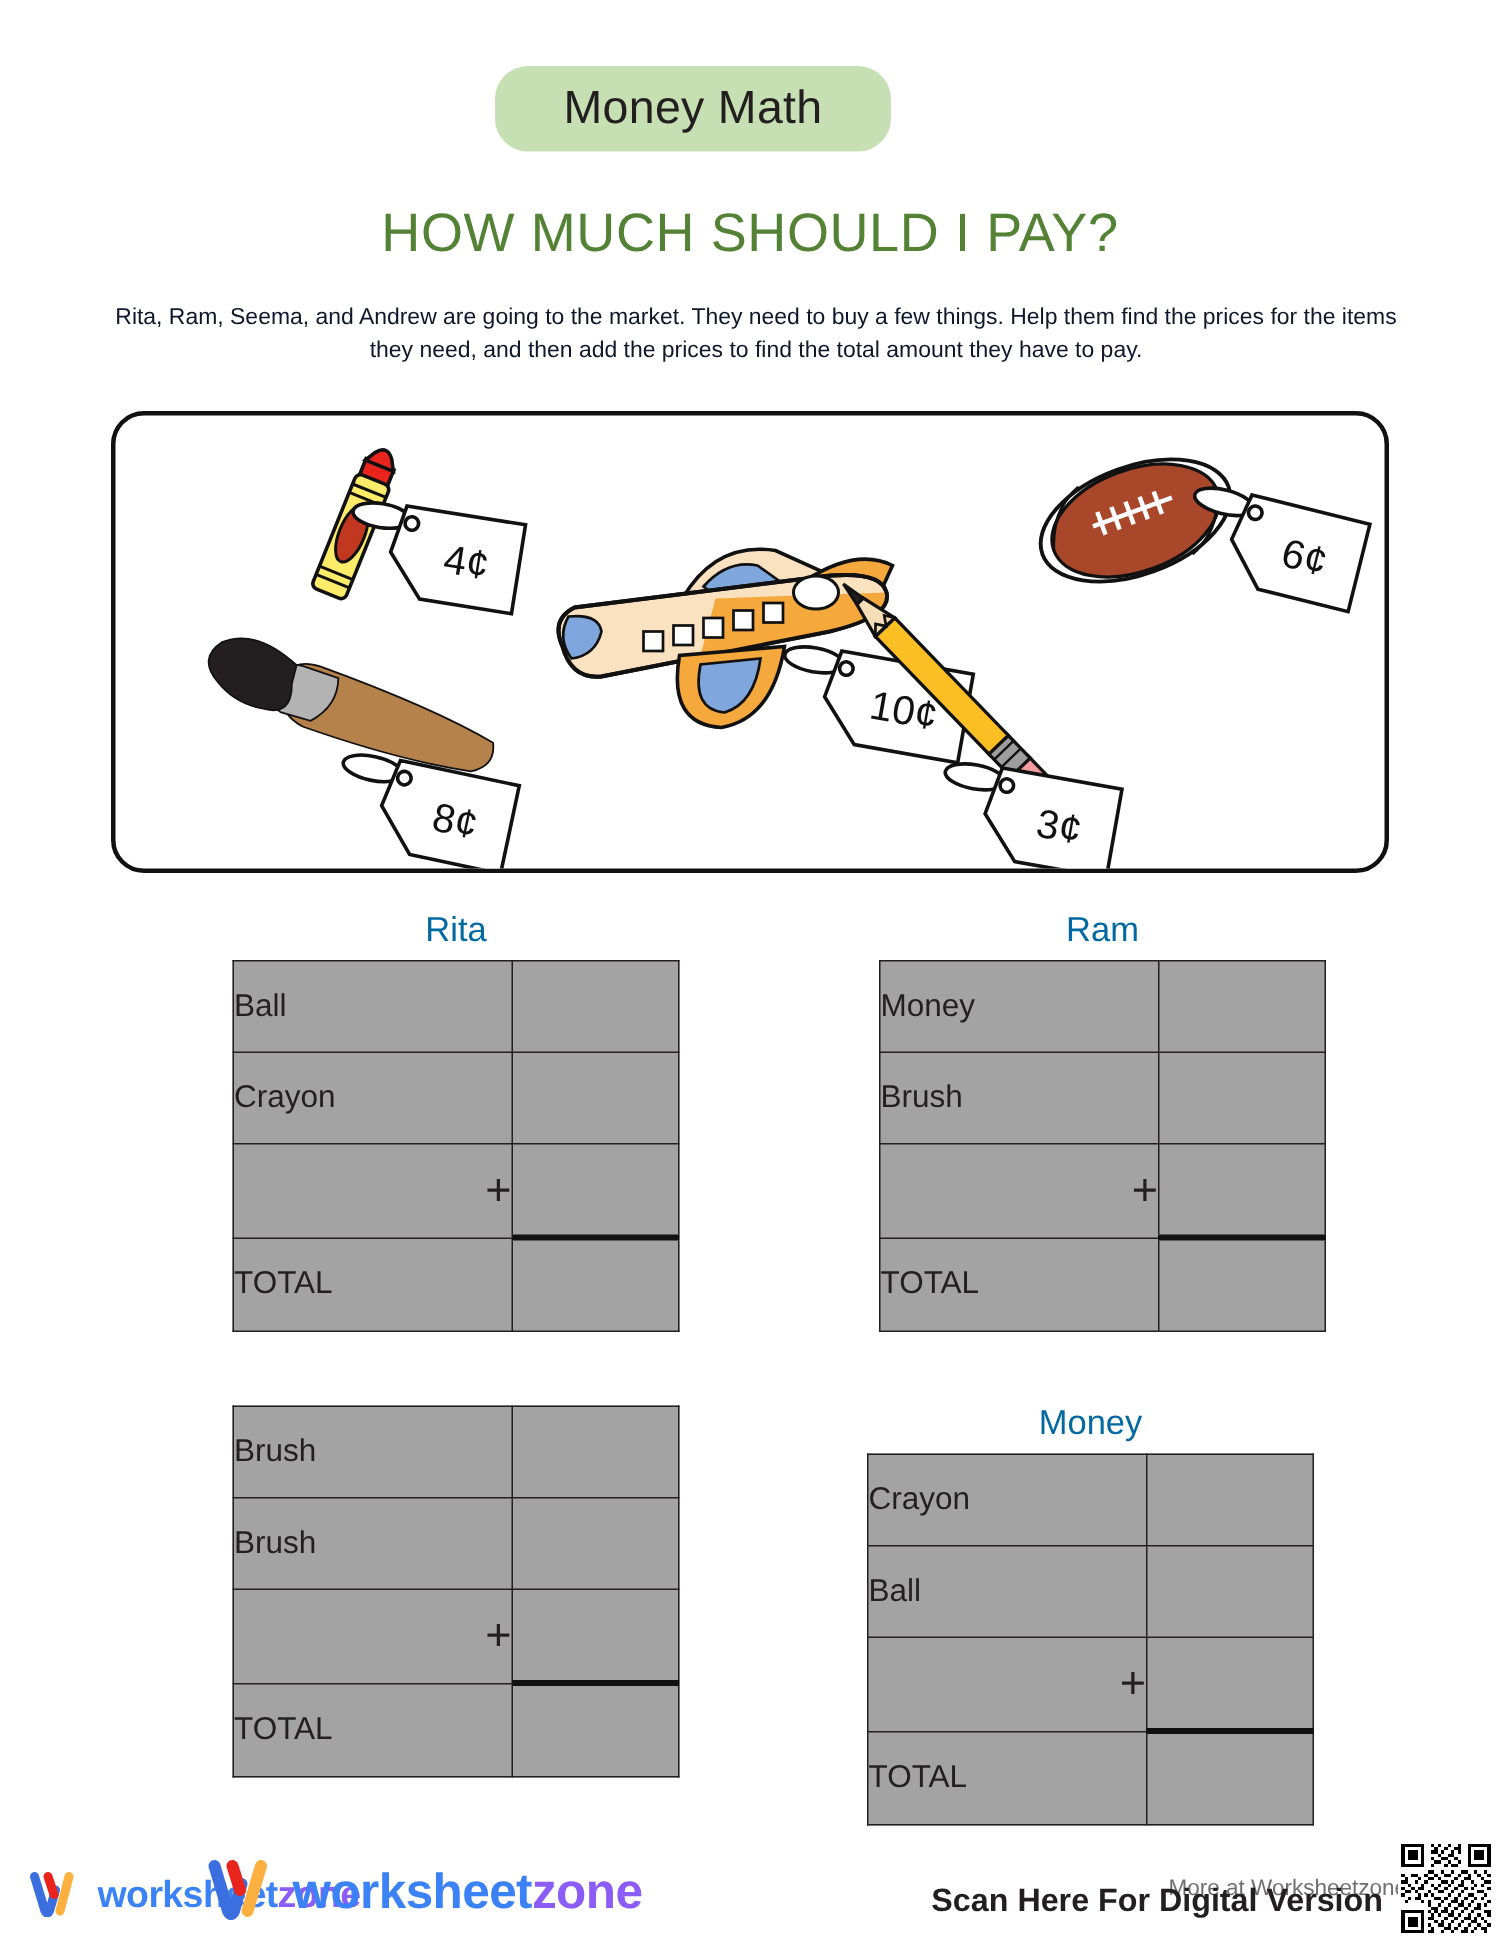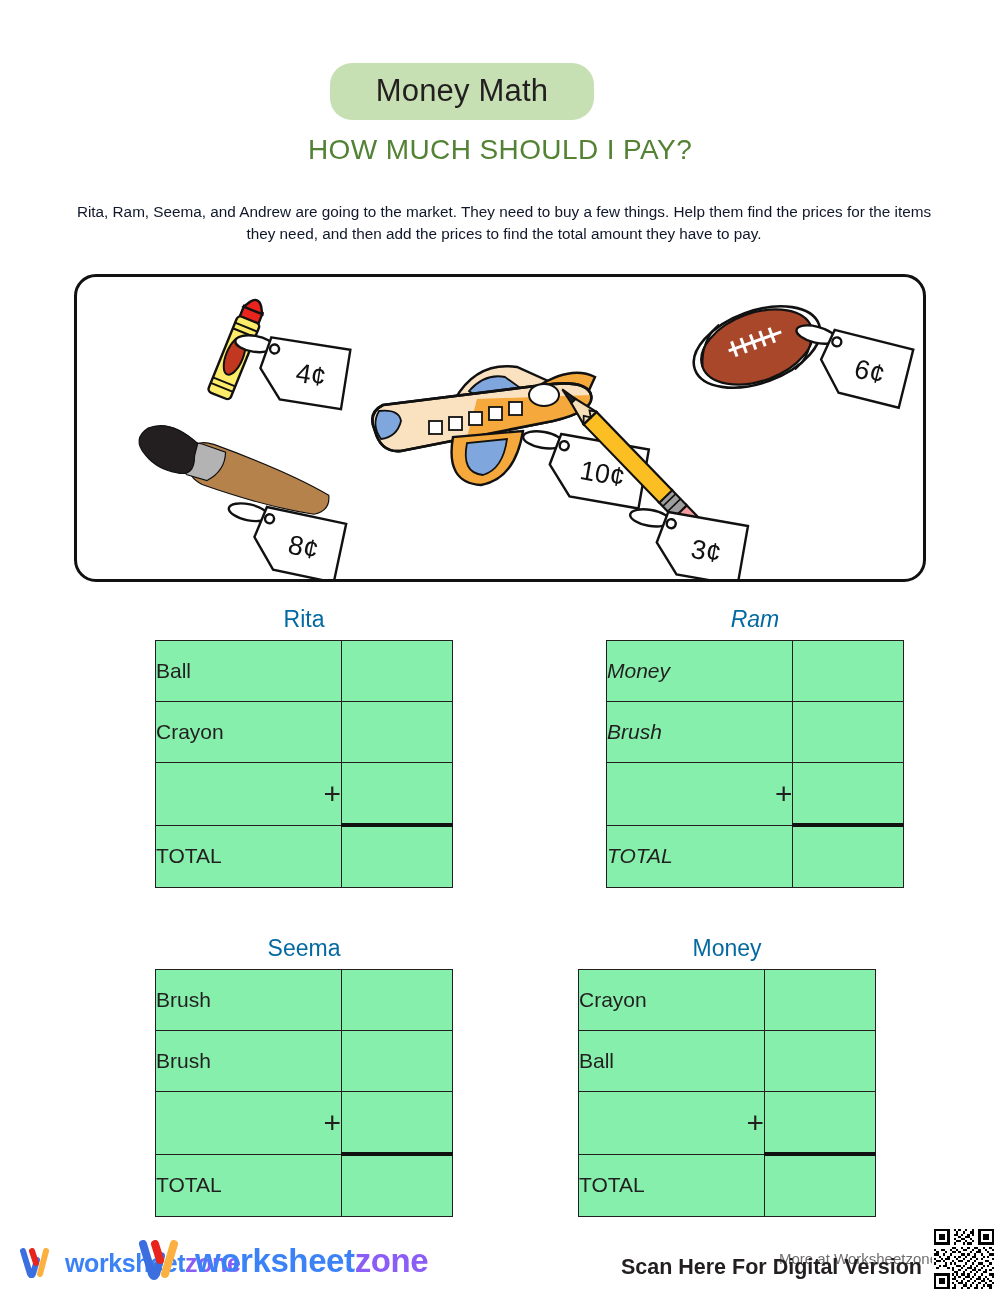--- a/index.html
+++ b/index.html
@@ -12,21 +12,21 @@
     height: 1294px;
     position: relative;
     font-family: "Liberation Sans", sans-serif;
     color: #231f20;
     overflow: hidden;
   }
 
   
   .title-badge-wrap {
     position: absolute;
-    top: 63px;
+    top: 44px;
     left: 0;
     width: 924px;
     text-align: center;
   }
   .title-badge {
     display: inline-block;
     background: #c6e0b3;
     border-radius: 22px;
     padding: 12px 46px 14px 46px;
     font-size: 31px;
@@ -34,21 +34,21 @@
     color: #231f20;
     font-weight: 400;
     letter-spacing: 0.2px;
   }
   .subtitle {
     position: absolute;
     top: 134px;
     left: 0;
     width: 1000px;
     text-align: center;
-    font-size: 28px;
+    font-size: 36px;
     letter-spacing: 0.4px;
     color: #548235;
     font-weight: 400;
   }
   .intro {
     position: absolute;
     top: 186px;
     left: 74px;
     width: 860px;
     font-size: 15.3px;
@@ -80,21 +80,21 @@
   .person-name {
     text-align: center;
     font-size: 23px;
     color: #0369a1;
     margin-bottom: 9px;
     line-height: 1;
   }
   table.money-table {
     border-collapse: collapse;
     table-layout: fixed;
-    background: #86efac;
+    background: #a3a3a3;
   }
   table.money-table td {
     border: 1.6px solid #231f20;
     height: 60px;
     padding: 0;
     vertical-align: middle;
   }
   td.label-cell {
     width: 185px;
     font-size: 21px;
@@ -320,21 +320,21 @@
         <td class="answer-cell ruled"></td>
       </tr>
       <tr>
         <td class="label-cell">TOTAL</td>
         <td class="answer-cell"></td>
       </tr>
     </tbody>
   </table>
 </div>
 
-<div class="person-block" style="left:606px; top:608px;font-style:italic;">
+<div class="person-block" style="left:586px; top:608px;">
   <div class="person-name">Ram</div>
   <table class="money-table">
     <tbody>
       <tr>
         <td class="label-cell">Money</td>
         <td class="answer-cell"></td>
       </tr>
       <tr>
         <td class="label-cell">Brush</td>
         <td class="answer-cell"></td>
@@ -345,21 +345,20 @@
       </tr>
       <tr>
         <td class="label-cell">TOTAL</td>
         <td class="answer-cell"></td>
       </tr>
     </tbody>
   </table>
 </div>
 
 <div class="person-block" style="left:155px; top:937px;">
-  <div class="person-name">Seema</div>
   <table class="money-table">
     <tbody>
       <tr>
         <td class="label-cell">Brush</td>
         <td class="answer-cell"></td>
       </tr>
       <tr>
         <td class="label-cell">Brush</td>
         <td class="answer-cell"></td>
       </tr>

